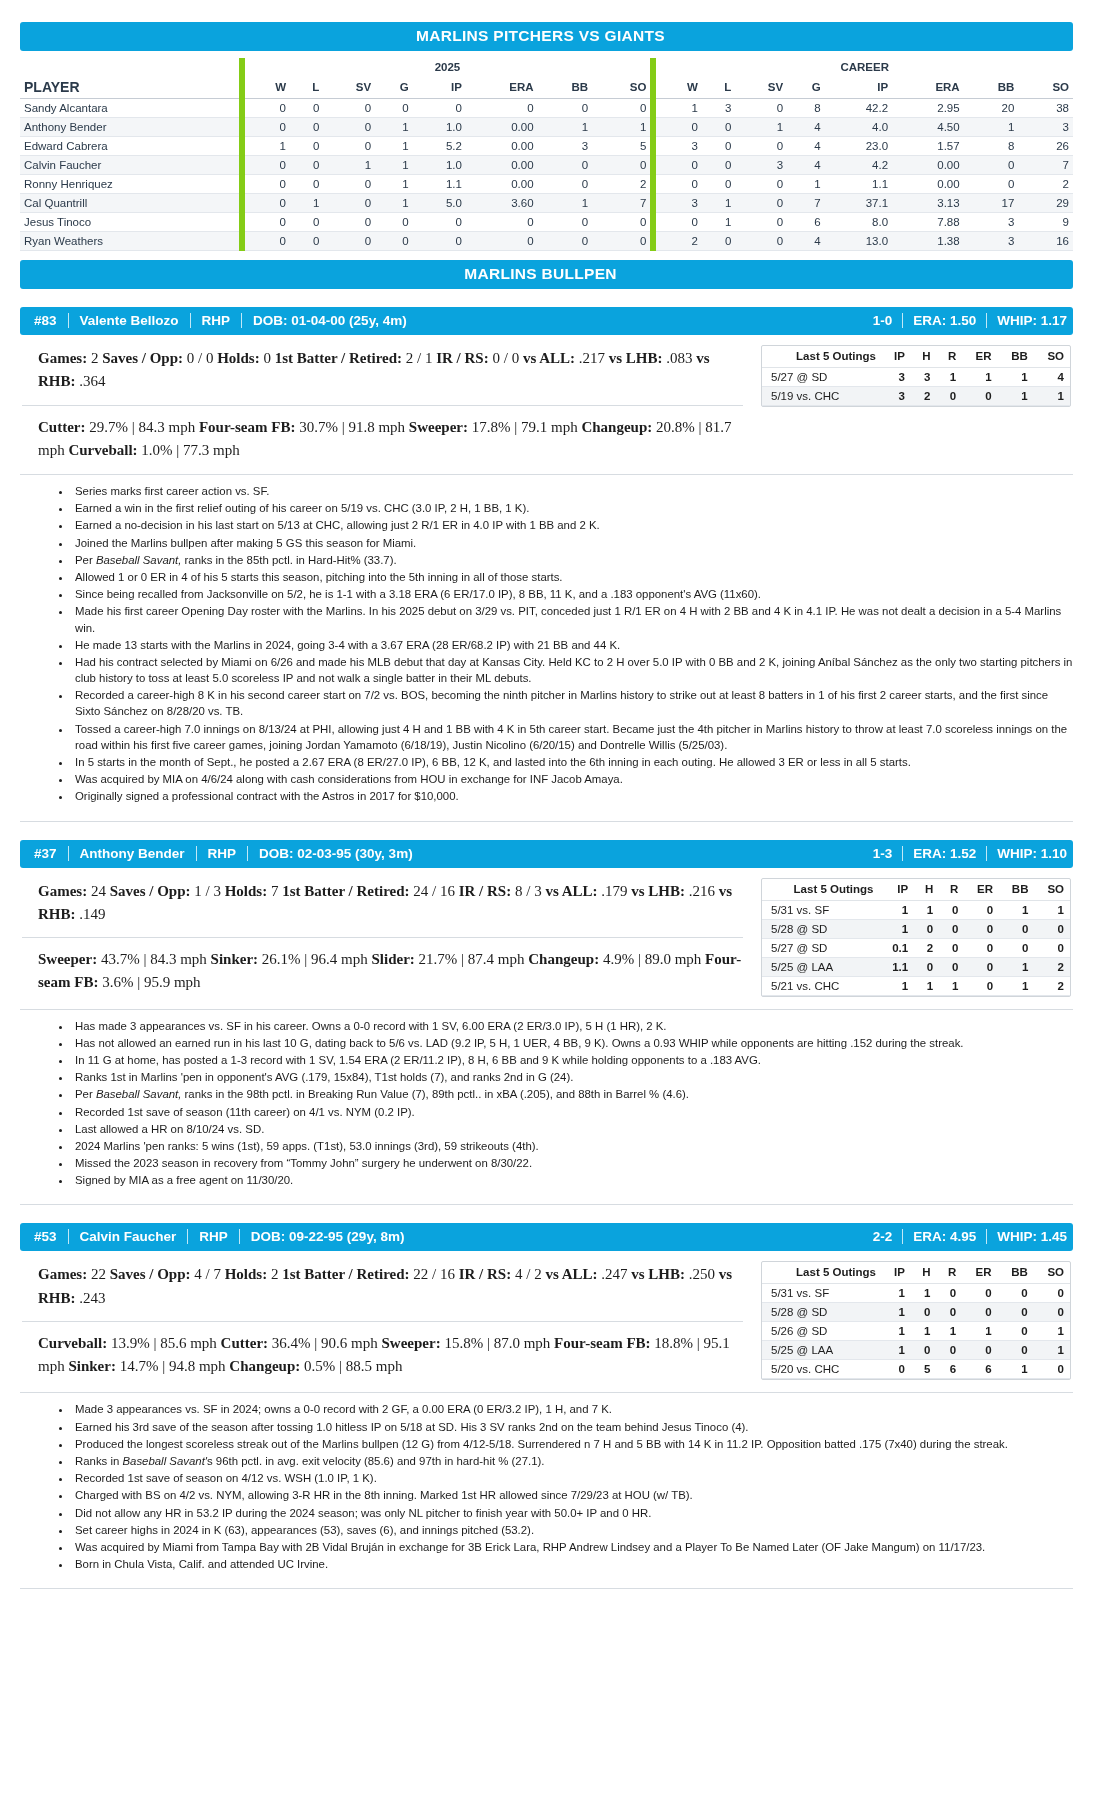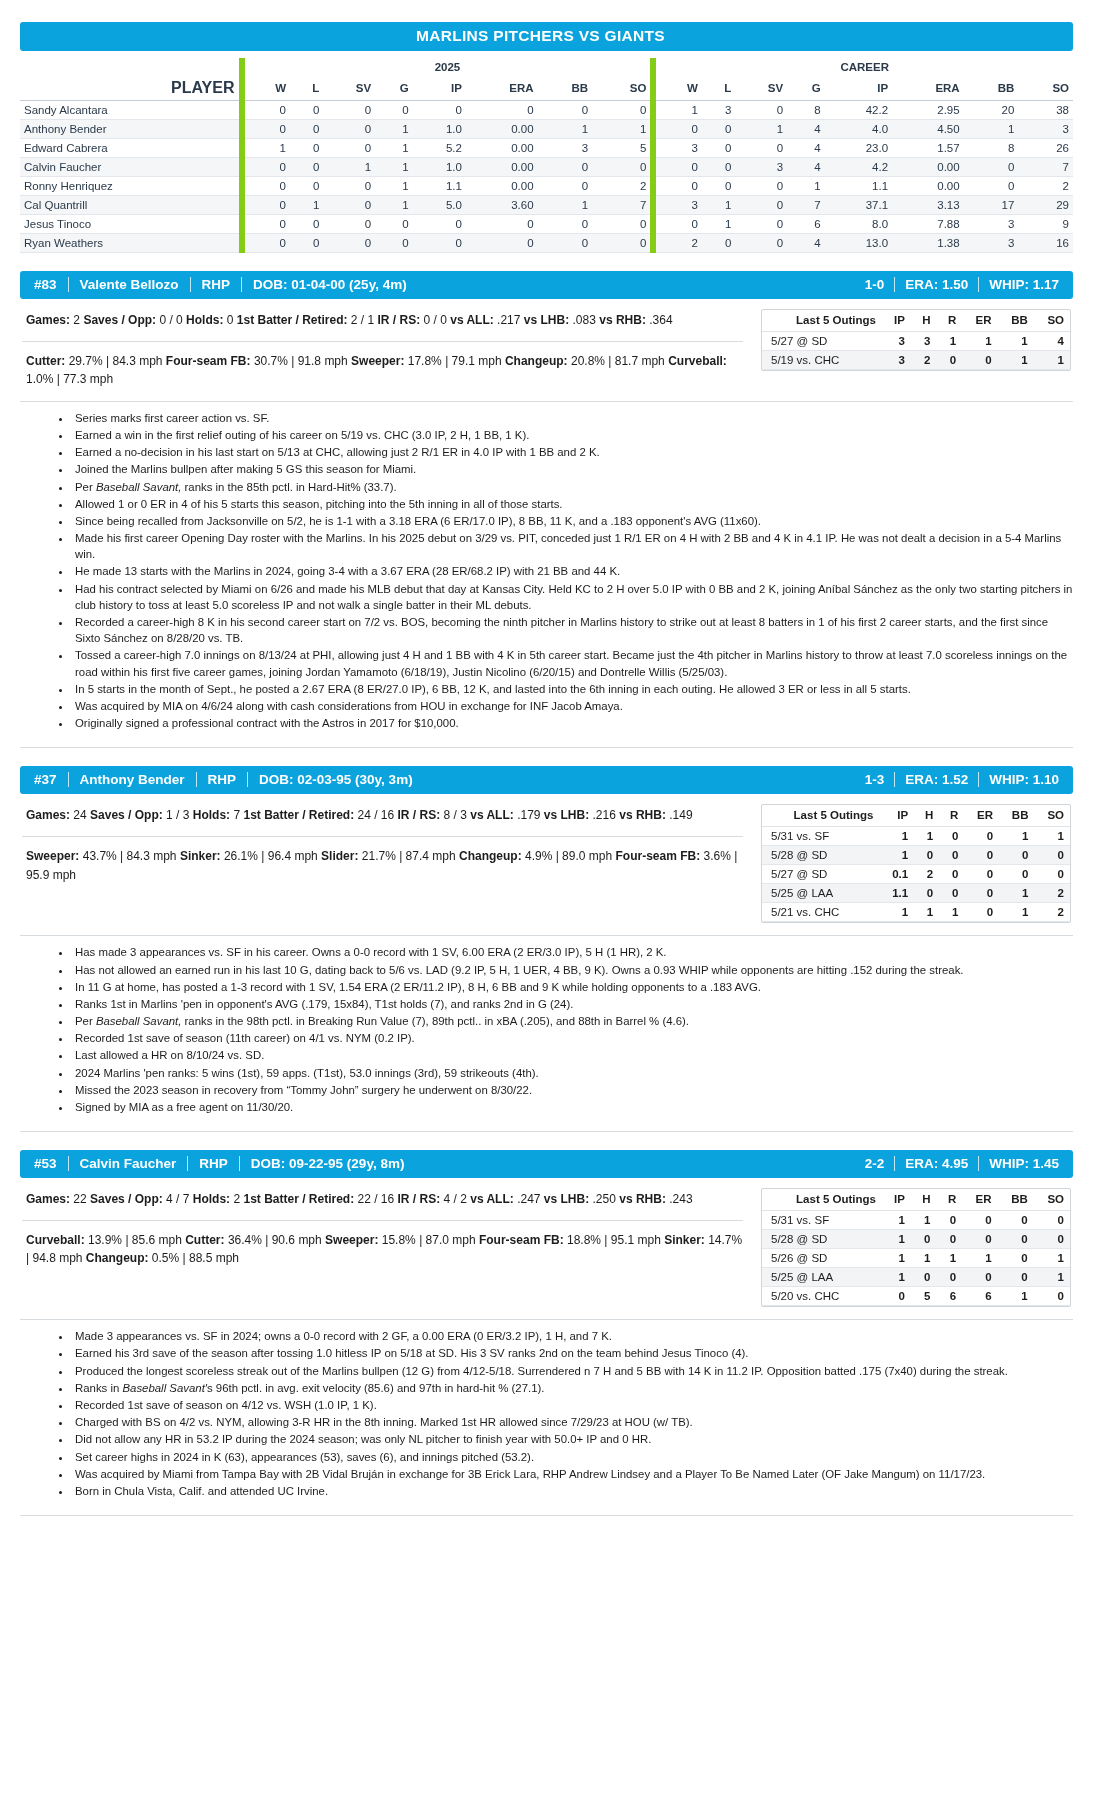--- a/index.html
+++ b/index.html
@@ -45,37 +45,37 @@
     color: #2b3a4a;
     padding-bottom: 2px;
   }
   .col-head th {
     font-weight: bold;
     text-align: right;
     border-bottom: 1px solid #c6ccd4;
     padding-bottom: 3px;
     font-size: 11.5px;
   }
-  .col-head th.player-h { text-align: right; font-size: 16px; margin-top: 16px; }
+  .col-head th.player-h { text-align: left; font-size: 14px; margin-top: 16px; }
   td.player-c { text-align: left; padding-left: 4px; }
   td.num { text-align: right; }
   .sep-l { border-left: 6px solid #84cc16; }
   tbody tr { border-bottom: 1px solid #e3e7ec; }
   tbody tr:nth-child(even) { background: #f4f6f8; }
 
   
   .player-card { margin-top: 18px; }
   .player-head {
     background: #0aa3dd;
     color: #ffffff;
     border-radius: 3px;
     display: flex;
     align-items: center;
     justify-content: space-between;
-    padding: 6px 14px 7px 14px;
+    padding: 6px 6px 7px 14px;
     font-weight: bold;
     font-size: 13.5px;
   }
   .ph-left, .ph-right { display: flex; align-items: center; }
   .ph-sep {
     display: inline-block;
     width: 1px; height: 15px;
     background: rgba(255,255,255,.75);
     margin: 0 11px;
   }
@@ -83,24 +83,25 @@
 
   .card-body {
     display: flex;
     gap: 18px;
     padding: 10px 2px 0 2px;
   }
   .card-left { flex: 1 1 auto; min-width: 0; }
   .card-right { flex: 0 0 310px; }
 
   .statline {
-    font-size: 12px;
+    font-size: 15px;
     line-height: 1.55;
     color: #1d1d1d;
-    margin: 2px 0 0 4px;
+    margin: 2px 0 0 16px;
+    font-family: Liberation Serif, serif;
   }
   .statline b { font-weight: bold; }
   .hr-thin {
     border: 0;
     border-top: 1px solid #d7dce1;
     margin: 11px 0 10px 0;
   }
 
   
   .outings {
@@ -334,20 +335,21 @@
           <td class="num">0</td>
           <td class="num">4</td>
           <td class="num">13.0</td>
           <td class="num">1.38</td>
           <td class="num">3</td>
           <td class="num">16</td>
         </tr>
       </tbody>
   </table>
 
+  <div class="banner bullpen">MARLINS BULLPEN</div>
 
   <div id="players-container">
       <div class="player-card">
         <div class="player-head">
           <div class="ph-left">
             <span>#83</span>
             <span class="ph-sep"></span>
             <span>Valente Bellozo</span>
             <span class="ph-sep"></span>
             <span>RHP</span>

